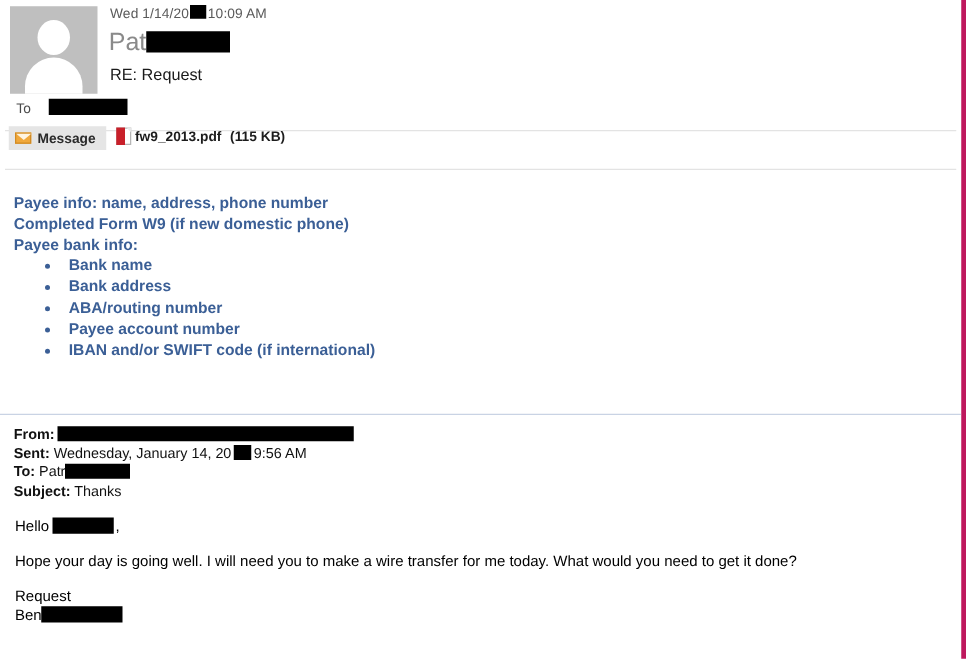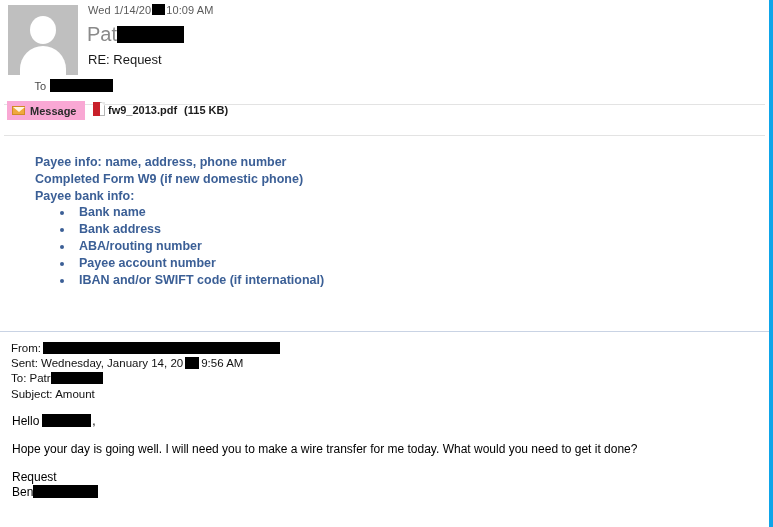--- a/index.html
+++ b/index.html
@@ -15,21 +15,21 @@
     height: 527px;
     overflow: hidden;
     position: relative;
   }
 
   #screen {
     position: relative;
     width: 773px;
     height: 527px;
     background: #ffffff;
-    border-right: 4px solid #0ea5e9;
+    border-right: 4px solid #be185d;
     overflow: hidden;
   }
 
   
   .header-block {
     position: relative;
     padding: 6px 0 0 0;
     height: 96px;
   }
 
@@ -104,26 +104,25 @@
     left: 88px;
     top: 52px;
     font-size: 13px;
     font-weight: normal;
     color: #1a1a1a;
     white-space: nowrap;
   }
 
   .to-row {
     position: absolute;
-    left: 24px;
+    left: 13px;
     top: 79px;
     font-size: 11px;
     color: #4a4a4a;
     white-space: nowrap;
-    text-align: right;
   }
   .to-row .to-label {
     display: inline-block;
     width: 22px;
   }
   .to-row .redact {
     display: inline-block;
     width: 63px;
     height: 13px;
     background: #000;
@@ -147,21 +146,21 @@
     top: 100px;
     height: 24px;
     width: 100%;
   }
   .msg-tab {
     position: absolute;
     left: 7px;
     top: 1px;
     width: 78px;
     height: 19px;
-    background: #f9a8d4;
+    background: #e5e5e5;
     display: flex;
     align-items: center;
     padding-left: 5px;
     font-size: 11px;
     color: #2b2b2b;
     font-weight: 600;
   }
   .envelope {
     width: 13px;
     height: 9px;
@@ -230,21 +229,20 @@
   }
 
   .blue-block {
     position: absolute;
     left: 11px;
     top: 24px;
     color: #3b5f96;
     font-size: 12.5px;
     line-height: 16.8px;
     font-weight: 600;
-    margin-left: 24px;
   }
   .blue-line { white-space: nowrap; }
 
   .blue-list {
     margin: 0;
     padding: 0;
     list-style: none;
   }
   .blue-list li {
     position: relative;
@@ -273,21 +271,21 @@
 
   .quote-headers {
     position: absolute;
     left: 11px;
     top: 341px;
     font-size: 11.5px;
     line-height: 15.2px;
     color: #111111;
     white-space: nowrap;
   }
-  .quote-headers .lbl { font-weight: normal; }
+  .quote-headers .lbl { font-weight: bold; }
   .qh-redact {
     display: inline-block;
     height: 12px;
     background: #000;
     vertical-align: -2px;
   }
   .qh-redact.from   { width: 237px; margin-left: 2px; }
   .qh-redact.sent   { width: 14px;  margin: 0 2px; }
   .qh-redact.to     { width: 52px;  margin-left: 0px; }
 
@@ -374,21 +372,21 @@
     </div>
 
   </div>
 
   <div class="quote-sep"></div>
 
   <div class="quote-headers">
     <div><span class="lbl">From:</span><span class="qh-redact from"></span></div>
     <div><span class="lbl">Sent:</span> <span>Wednesday, January 14, 20</span><span class="qh-redact sent"></span><span>9:56 AM</span></div>
     <div><span class="lbl">To:</span> <span>Patr</span><span class="qh-redact to"></span></div>
-    <div><span class="lbl">Subject:</span> <span>Amount</span></div>
+    <div><span class="lbl">Subject:</span> <span>Thanks</span></div>
   </div>
 
   <div class="quote-body">
     <div class="qb-line"><span>Hello</span><span class="qb-redact hello"></span><span>,</span></div>
     <div class="qb-spacer"></div>
     <div class="qb-line">Hope your day is going well. I will need you to make a wire transfer for me today. What would you need to get it done?</div>
     <div class="qb-spacer"></div>
     <div class="qb-line">Request</div>
     <div class="qb-line"><span>Ben</span><span class="qb-redact ben"></span></div>
   </div>

